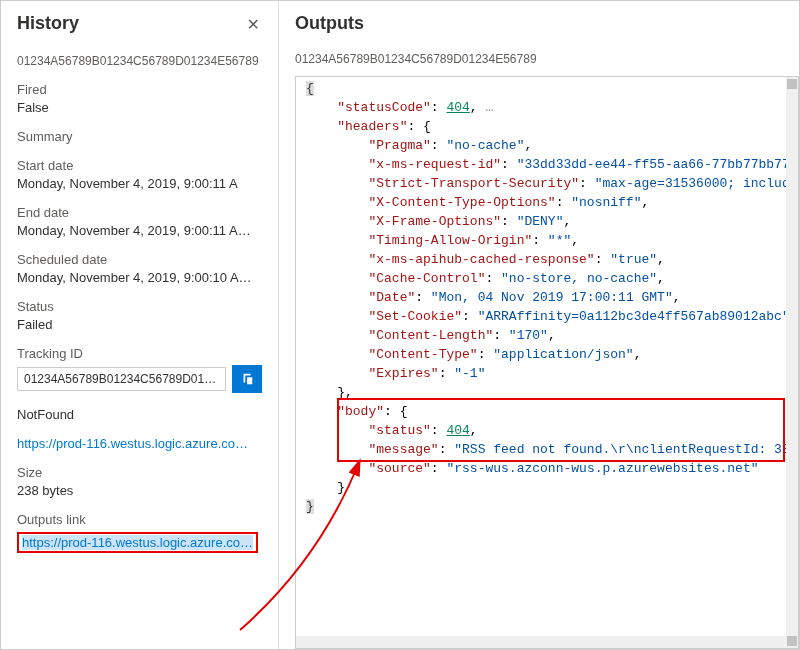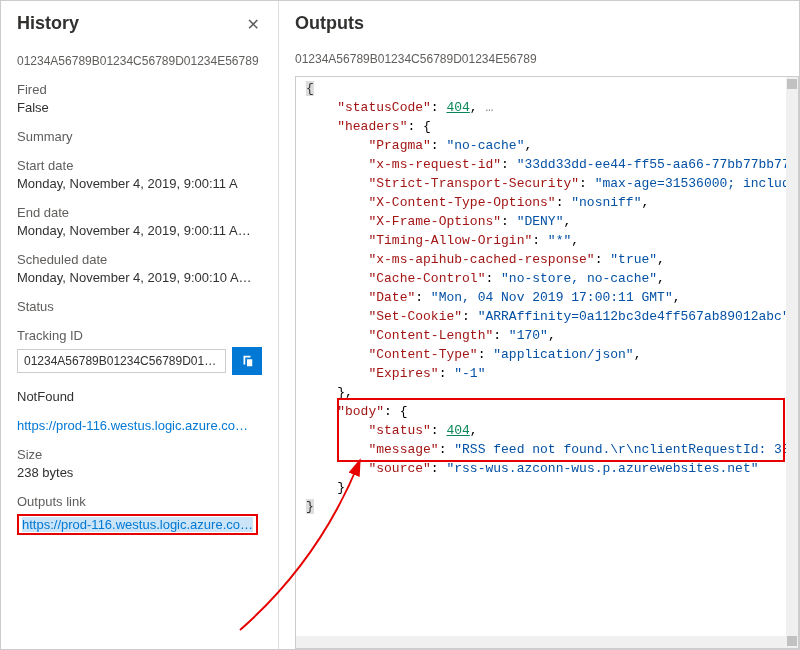--- a/index.html
+++ b/index.html
@@ -203,20 +203,21 @@
       <div class="field-value">Monday, November 4, 2019, 9:00:11 A…</div>
     </div>
 
     <div class="field">
       <div class="field-label">Scheduled date</div>
       <div class="field-value">Monday, November 4, 2019, 9:00:10 A…</div>
     </div>
 
     <div class="field">
       <div class="field-label">Status</div>
+      <div class="field-value">Failed</div>
     </div>
 
     <div class="field">
       <div class="field-label">Tracking ID</div>
       <div class="tracking-row">
         <div class="tracking-input">01234A56789B01234C56789D012…</div>
         <div class="copy-btn">
           <svg width="14" height="14" viewBox="0 0 16 16">
               <path d="M4 2h8v2H6v8H4V2zm4 4h6v8H8V6z"></path>
             </svg>

